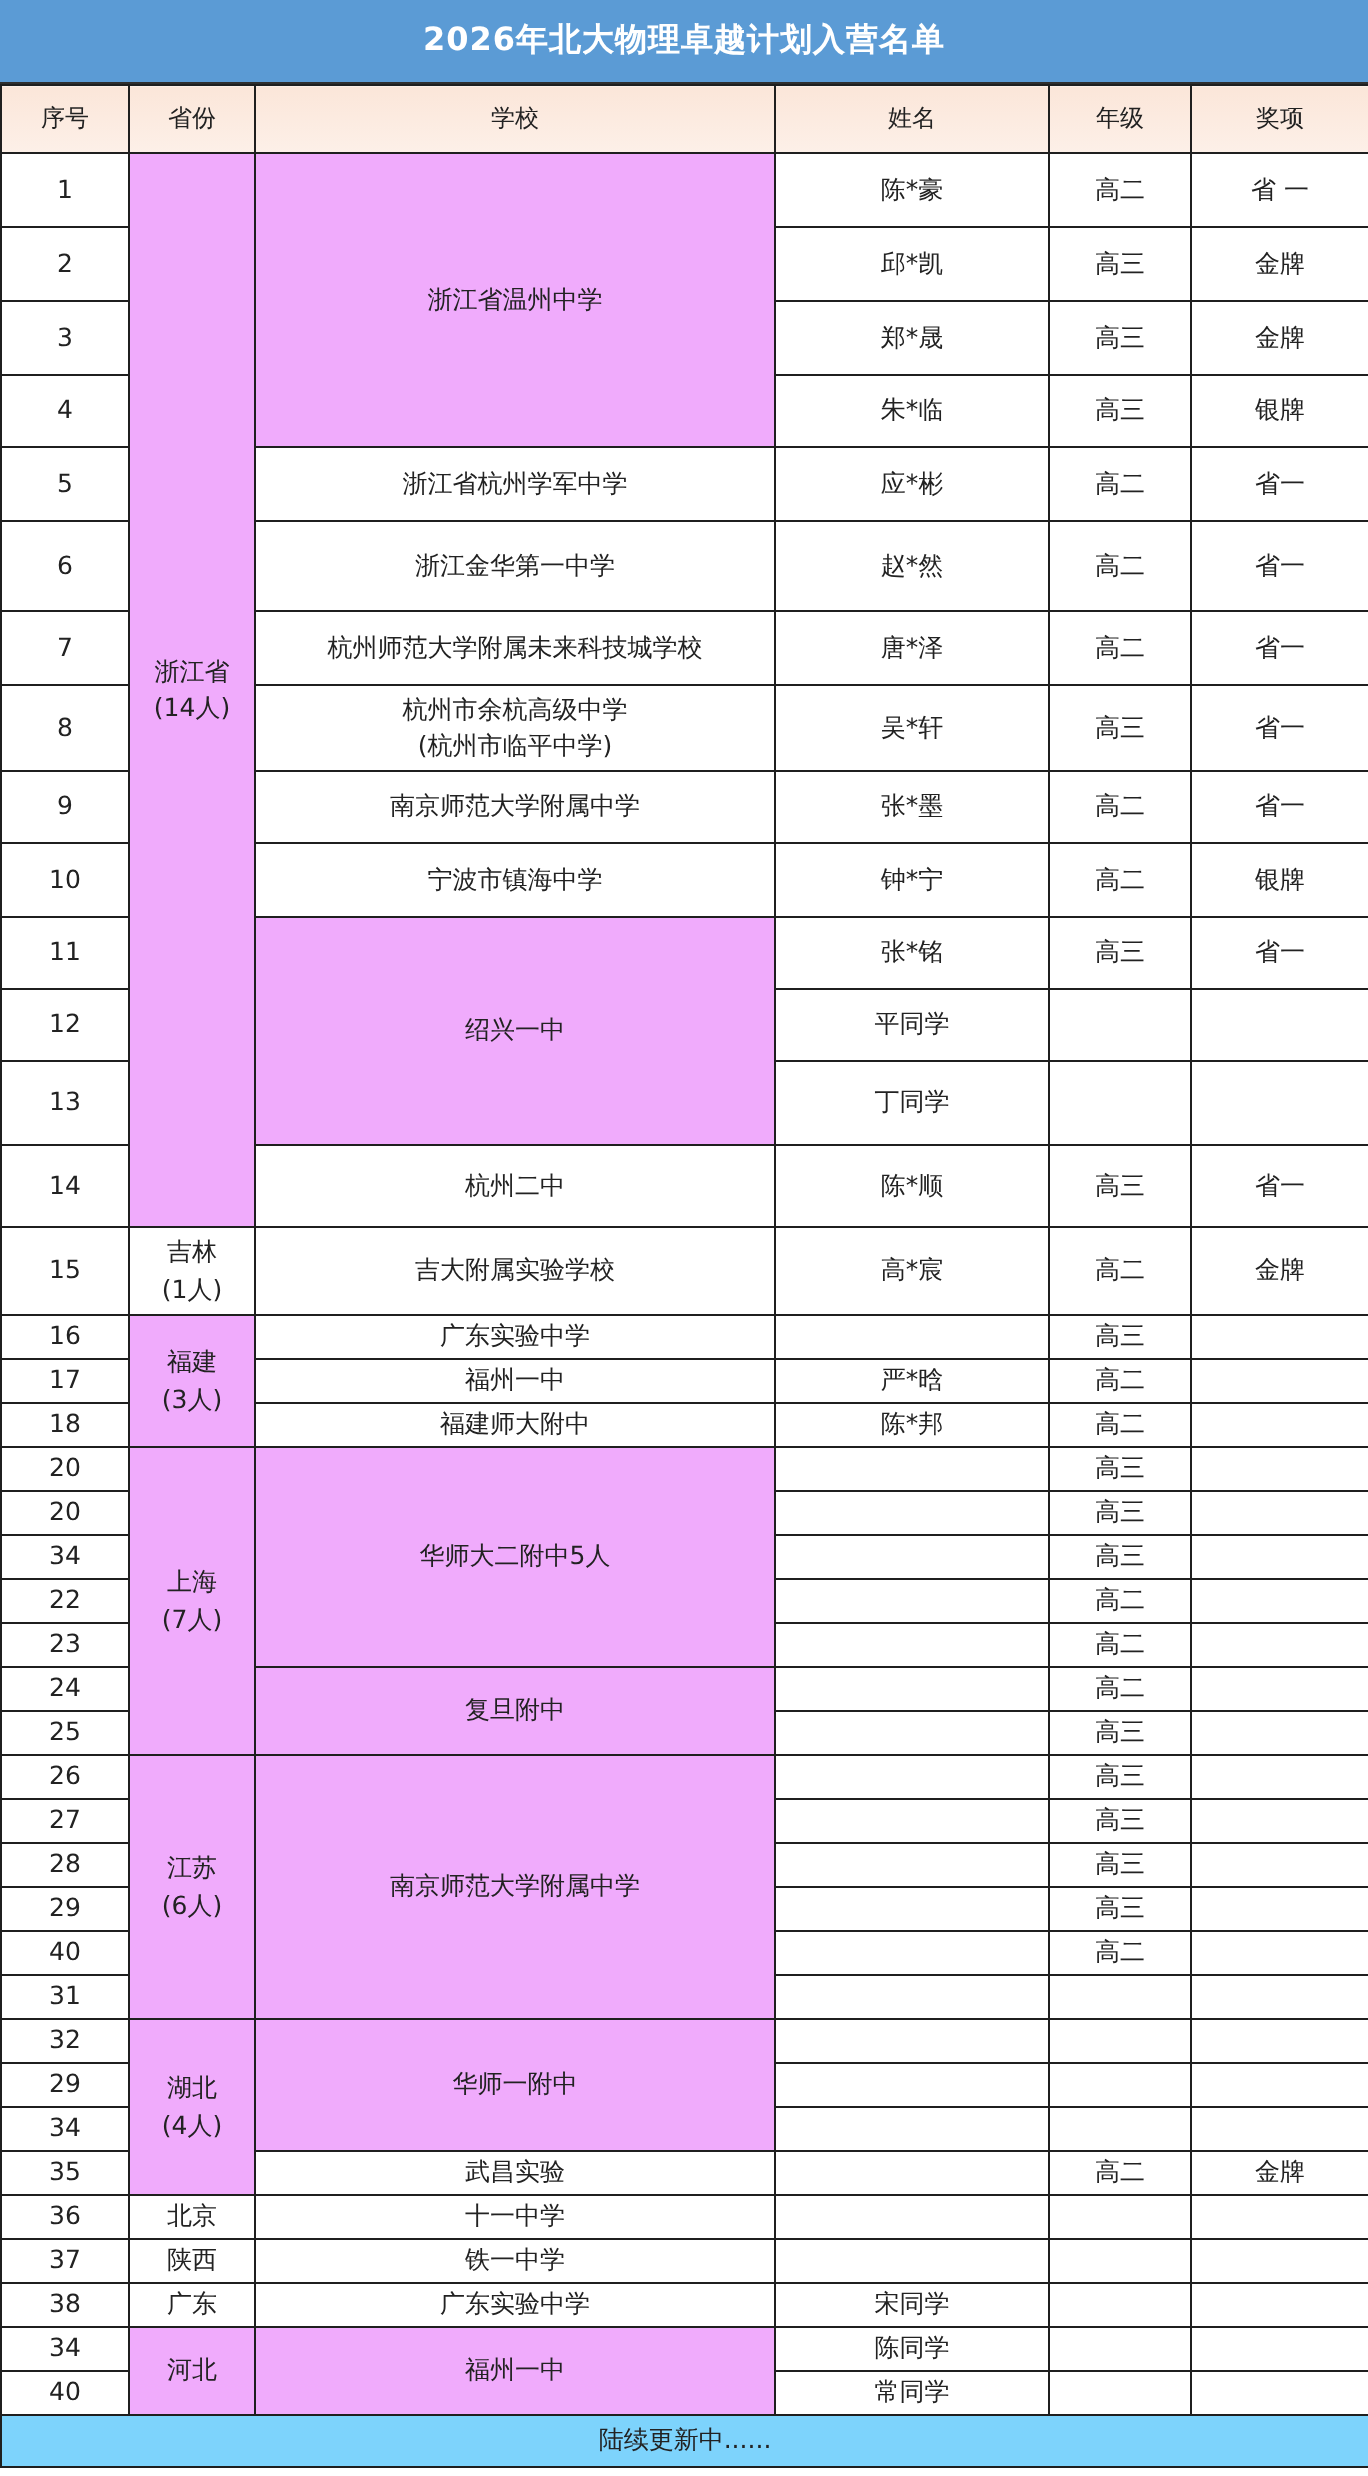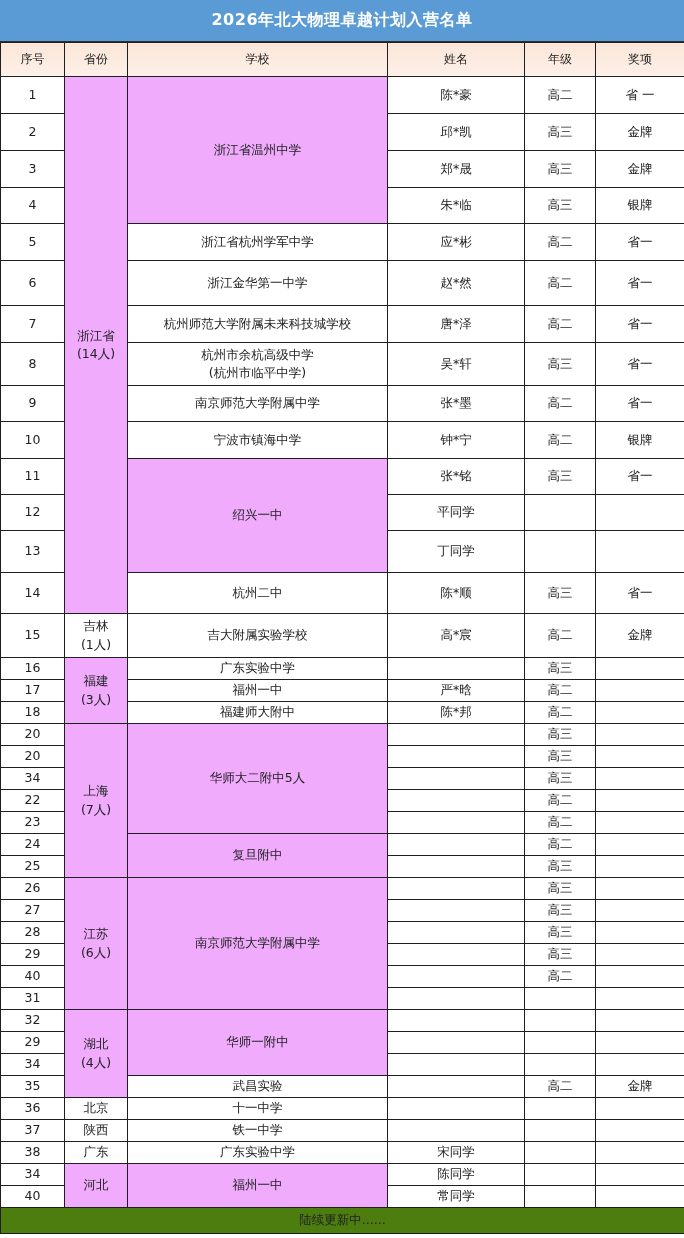--- a/index.html
+++ b/index.html
@@ -25,21 +25,21 @@
   table.roster th, table.roster td {
     border: 1px solid #1f1f1f; text-align: center; vertical-align: middle;
     font-size: 12.5px; padding: 0 2px; line-height: 1.45; font-weight: normal;
     overflow: hidden; white-space: nowrap;
   }
   table.roster th {
     background: linear-gradient(#fbe6d9, #fdf0e8); height: 33px; font-size: 12px;
   }
   td.merged-prov, td.merged-school { background: #f0abfc; }
   td.seq { font-size: 13px; }
-  td.footer-cell { height: 25px; font-size: 12.5px; background: #4d7c0f; }
+  td.footer-cell { height: 25px; font-size: 12.5px; background: #7dd3fc; }
   .wrap { white-space: normal; }
 </style>
 </head>
 <body>
 
 <div class="sheet">
   <div class="title-bar">2026年北大物理卓越计划入营名单</div>
 
   <table class="roster">
     <colgroup>

